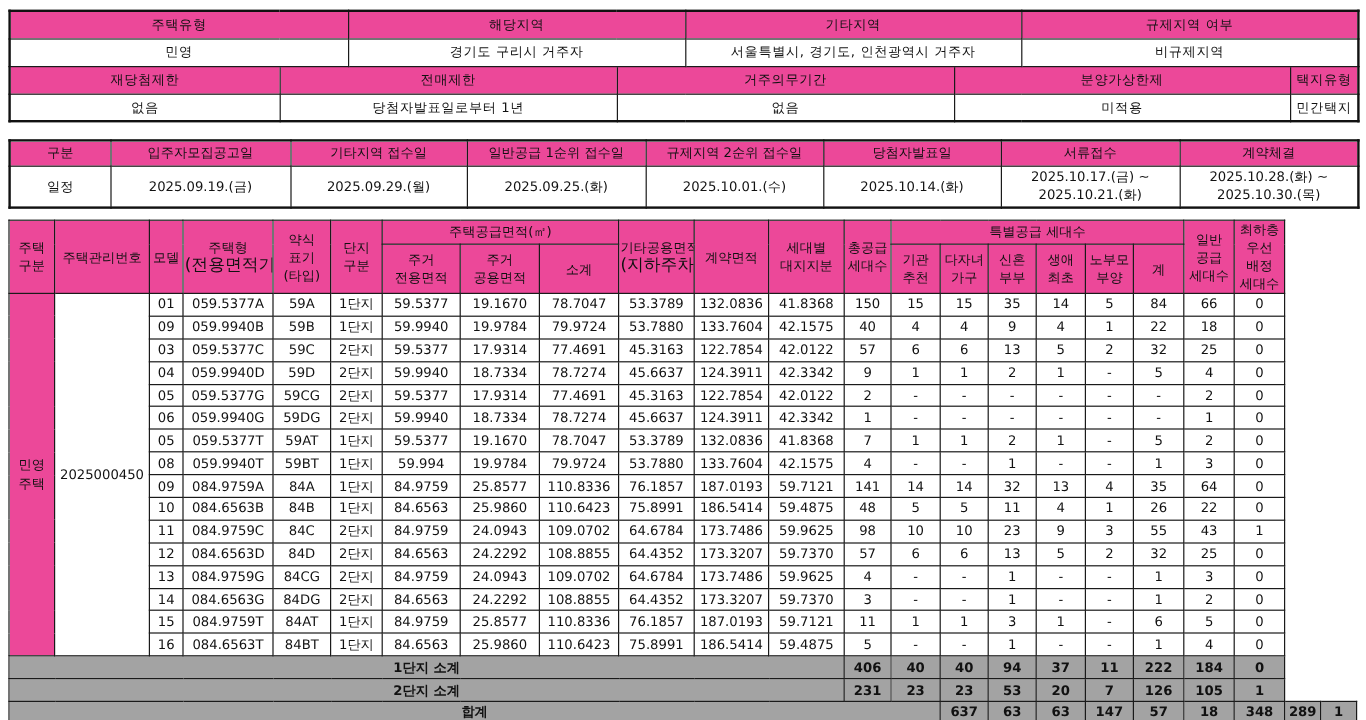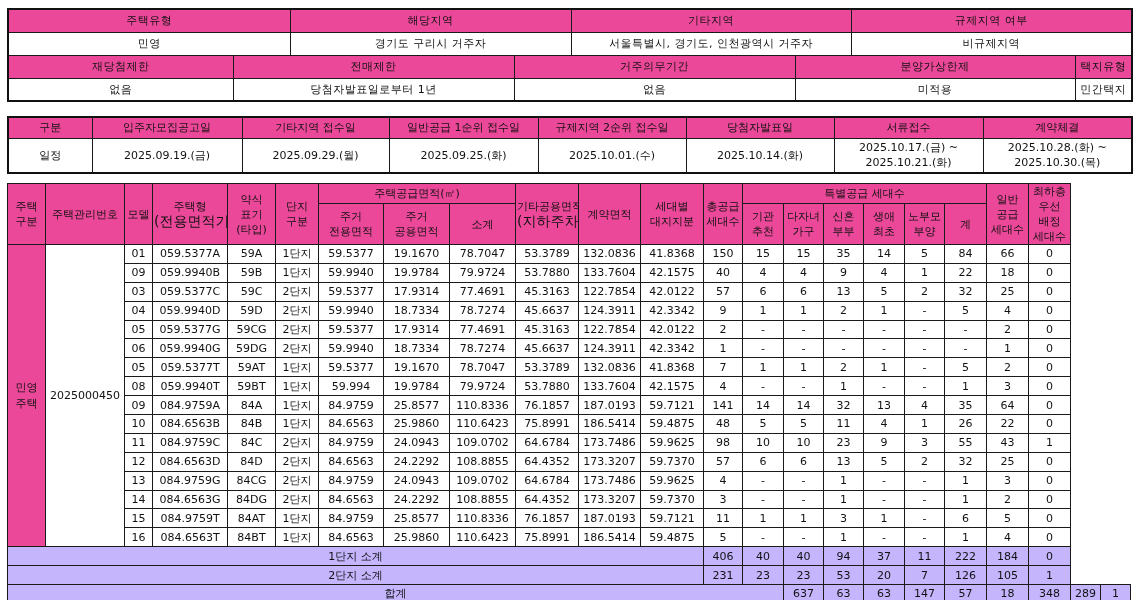--- a/index.html
+++ b/index.html
@@ -17,21 +17,21 @@
   #t2 { left: 7px; top: 116px; width: 1124px; font-size: 11px; border: 2px solid #111; }
   #t2 td { line-height: 15px; }
   #t2 tr.h td { height: 21px; }
   #t2 tr.v td { height: 35px; }
 
   
   #t3 { left: 7px; top: 183px; width: 1124px; font-size: 11px; }
   #t3 td { height: 18.9px; padding: 0 1px; }
   #t3 .hdr td { line-height: 15px; }
   #t3 .small { font-size: 14px; }
-  #t3 .sub td { background: #c4b5fd; }
+  #t3 .sub td { background: #a3a3a3; font-weight: bold; }
 </style>
 </head>
 <body>
 
 <table id="t1">
   <colgroup>
     <col style="width:225px">
       <col style="width:57px">
       <col style="width:224px">
       <col style="width:57px">

